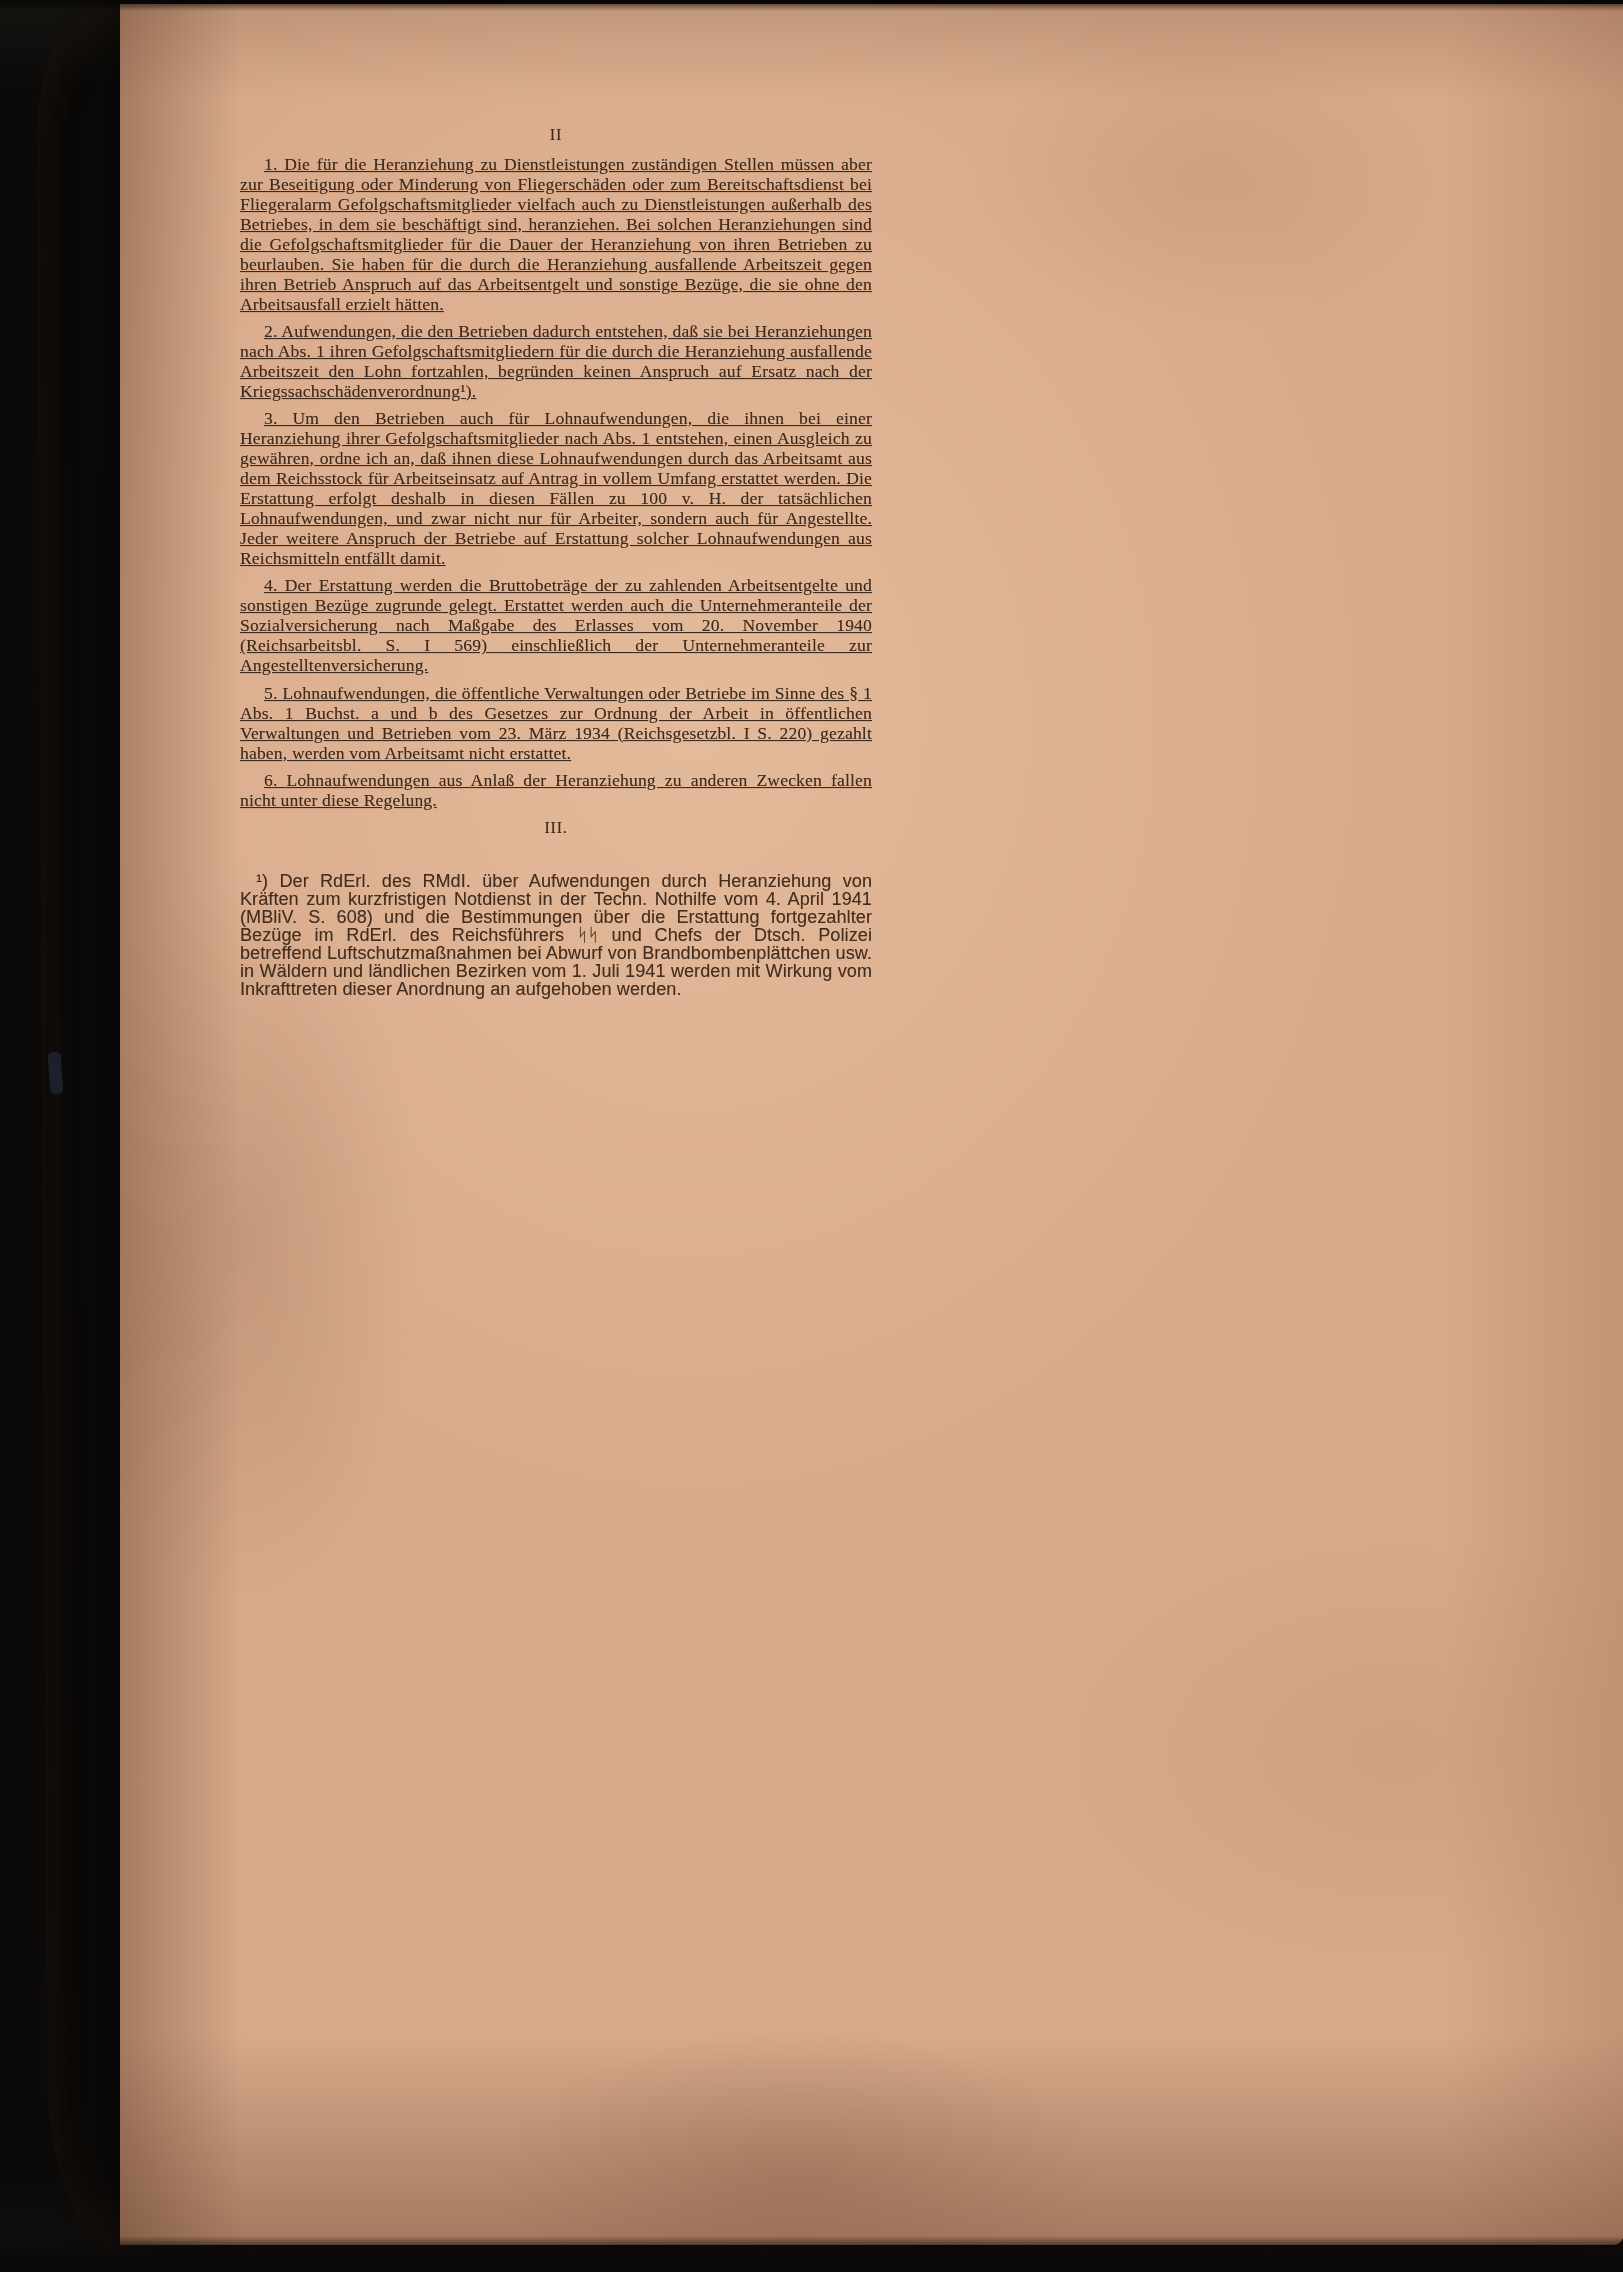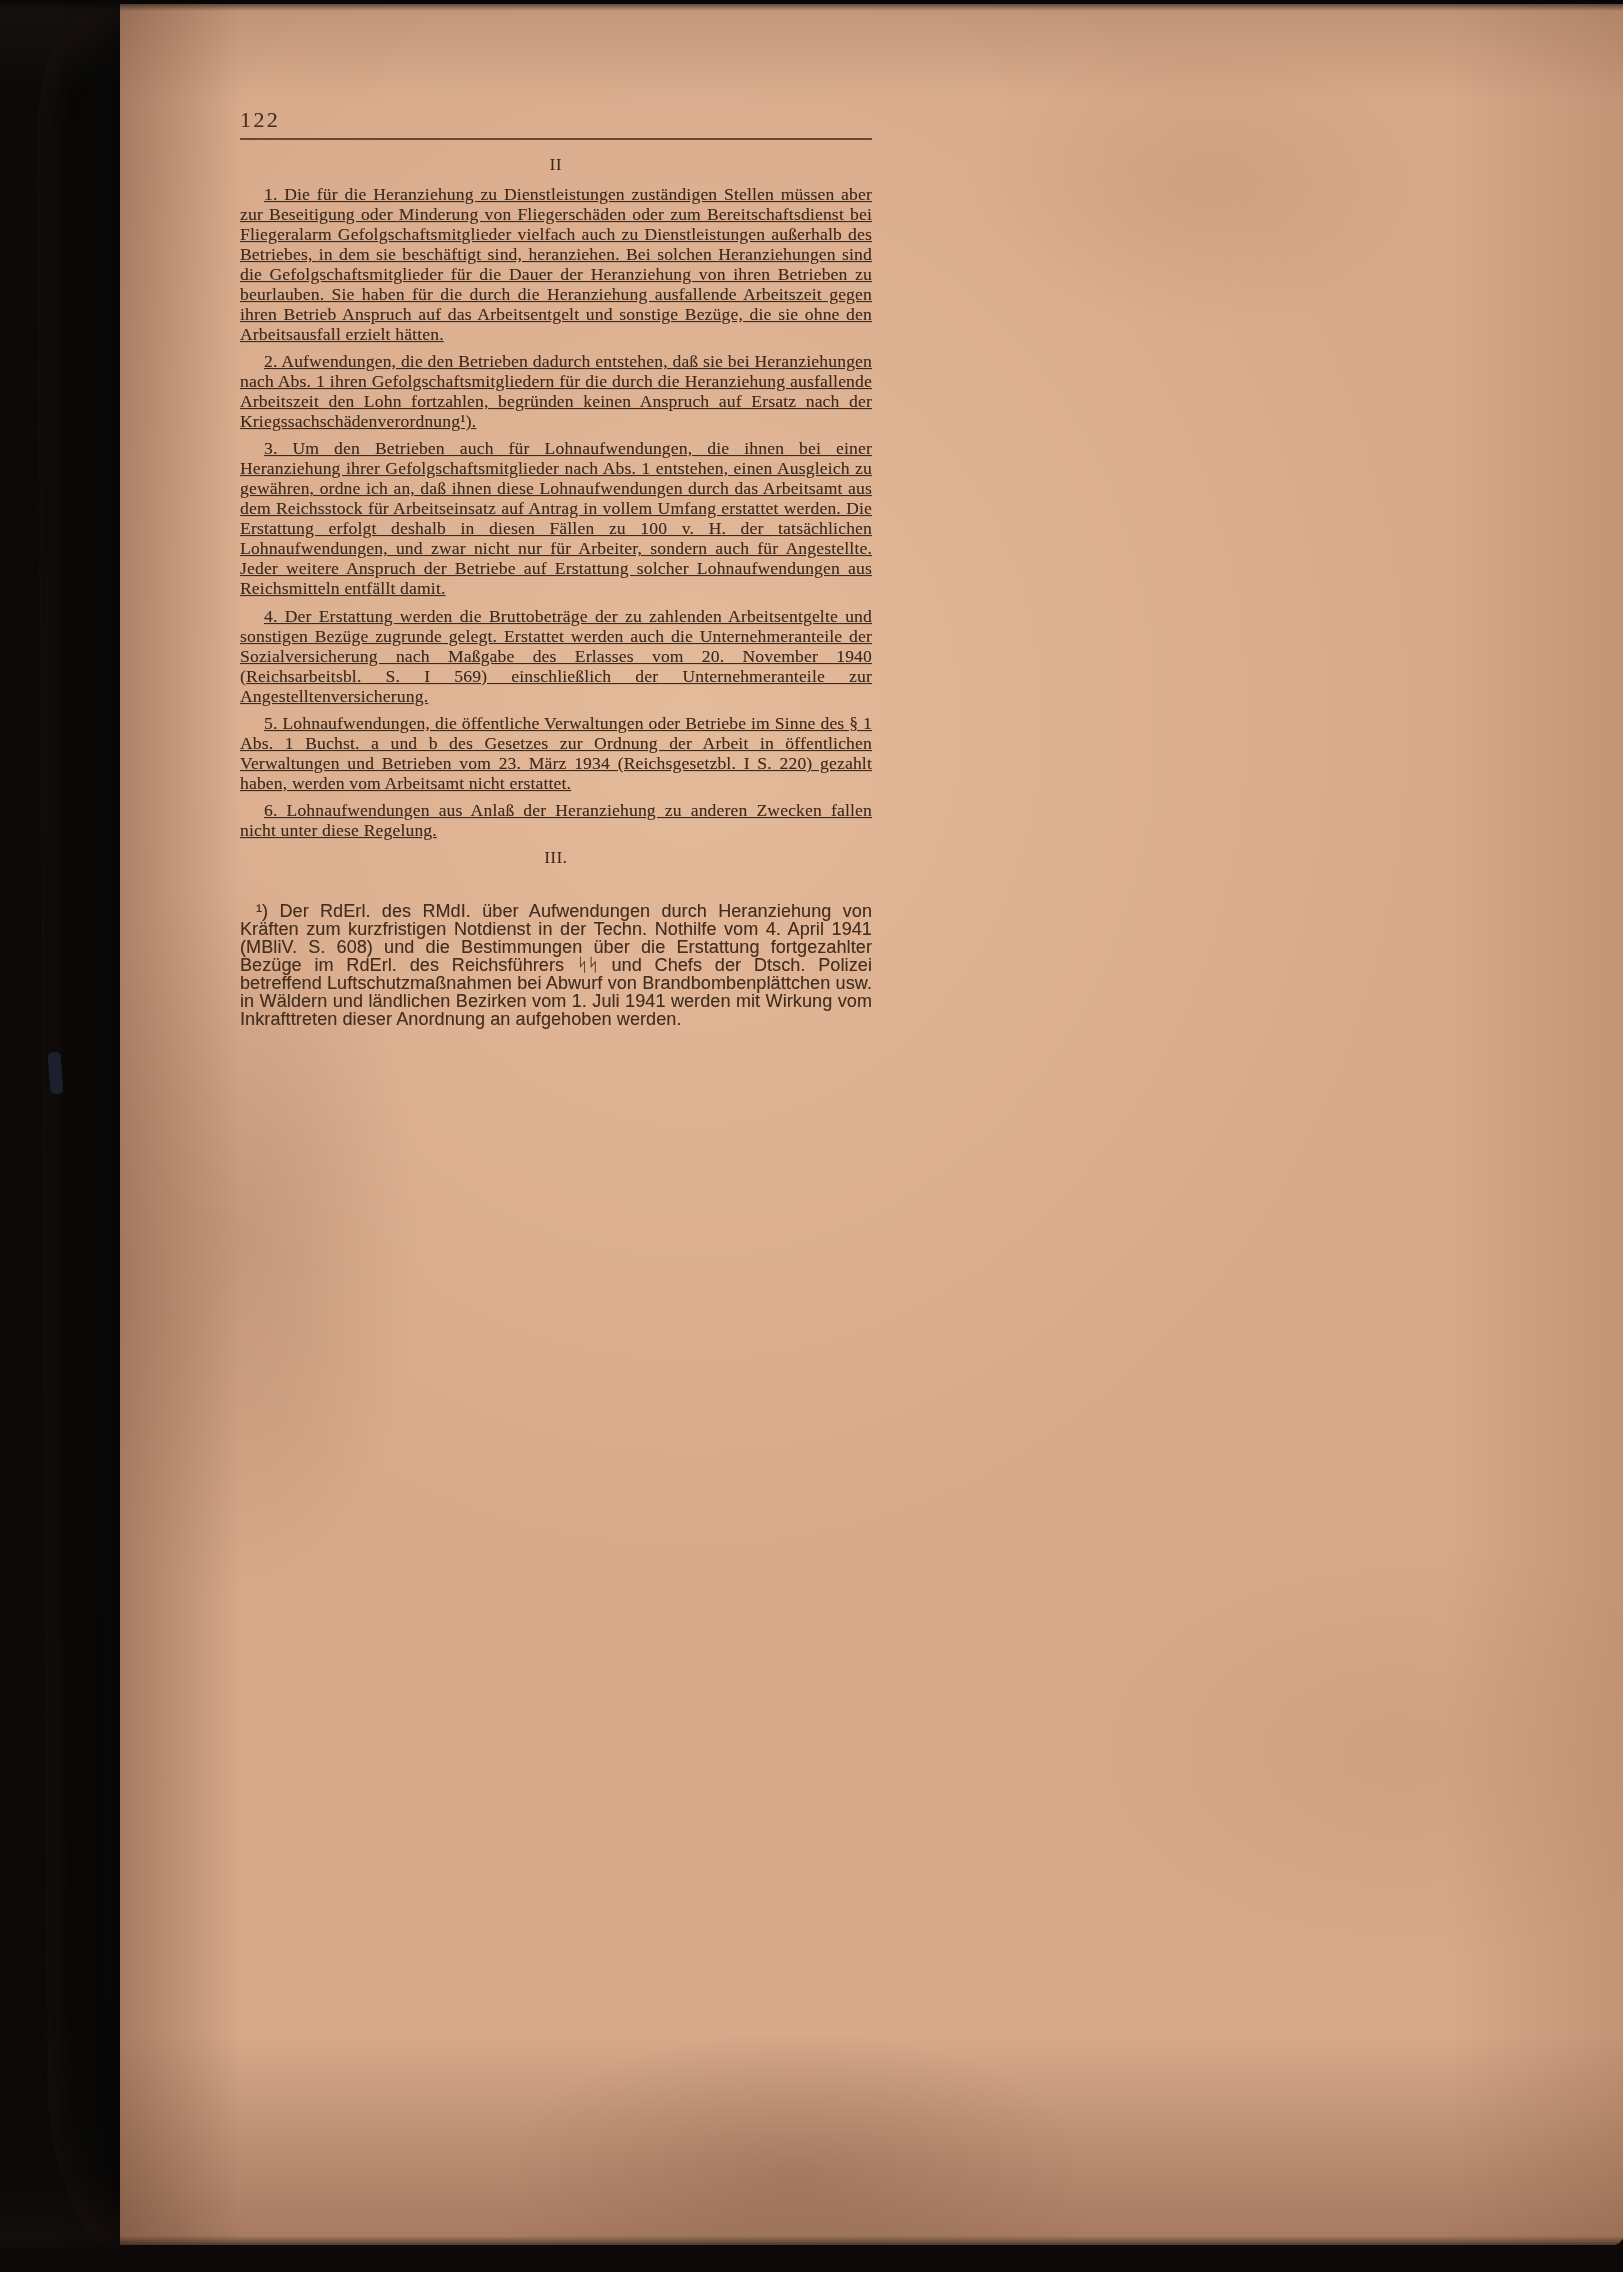--- a/index.html
+++ b/index.html
@@ -110,24 +110,20 @@
 <body>
 
 <div class="scan">
   <div class="top-shadow"></div>
   <div class="page-stack"></div>
   <div class="edge-mark"></div>
 
   <div class="page"></div>
 
   <div class="content">
-    <div>
-      <span class="page-number">122</span>
-      <div class="rule"></div>
-    </div>
 
     <h2 class="section-heading">II</h2>
 
     <p class="body">1.  Die für die Heranziehung zu Dienstleistungen zuständigen Stellen müssen aber zur Beseitigung oder Minderung von Fliegerschäden oder zum Bereitschaftsdienst bei Fliegeralarm Gefolgschaftsmitglieder vielfach auch zu Dienstleistungen außerhalb des Betriebes, in dem sie beschäftigt sind, heranziehen. Bei solchen Heranziehungen sind die Gefolgschaftsmitglieder für die Dauer der Heranziehung von ihren Betrieben zu beurlauben. Sie haben für die durch die Heranziehung ausfallende Arbeitszeit gegen ihren Betrieb Anspruch auf das Arbeitsentgelt und sonstige Bezüge, die sie ohne den Arbeitsausfall erzielt hätten.</p>
     <p class="body">2.  Aufwendungen, die den Betrieben dadurch entstehen, daß sie bei Heranziehungen nach Abs. 1 ihren Gefolgschaftsmitgliedern für die durch die Heranziehung ausfallende Arbeitszeit den Lohn fortzahlen, begründen keinen Anspruch auf Ersatz nach der Kriegssachschädenverordnung¹).</p>
     <p class="body">3.  Um den Betrieben auch für Lohnaufwendungen, die ihnen bei einer Heranziehung ihrer Gefolgschaftsmitglieder nach Abs. 1 entstehen, einen Ausgleich zu gewähren, ordne ich an, daß ihnen diese Lohnaufwendungen durch das Arbeitsamt aus dem Reichsstock für Arbeitseinsatz auf Antrag in vollem Umfang erstattet werden. Die Erstattung erfolgt deshalb in diesen Fällen zu 100 v. H. der tatsächlichen Lohnaufwendungen, und zwar nicht nur für Arbeiter, sondern auch für Angestellte. Jeder weitere Anspruch der Betriebe auf Erstattung solcher Lohnaufwendungen aus Reichsmitteln entfällt damit.</p>
     <p class="body">4.  Der Erstattung werden die Bruttobeträge der zu zahlenden Arbeitsentgelte und sonstigen Bezüge zugrunde gelegt. Erstattet werden auch die Unternehmeranteile der Sozialversicherung nach Maßgabe des Erlasses vom 20. November 1940 (Reichsarbeitsbl. S. I 569) einschließlich der Unternehmeranteile zur Angestelltenversicherung.</p>
     <p class="body">5.  Lohnaufwendungen, die öffentliche Verwaltungen oder Betriebe im Sinne des § 1 Abs. 1 Buchst. a und b des Gesetzes zur Ordnung der Arbeit in öffentlichen Verwaltungen und Betrieben vom 23. März 1934 (Reichsgesetzbl. I S. 220) gezahlt haben, werden vom Arbeitsamt nicht erstattet.</p>
     <p class="body">6.  Lohnaufwendungen aus Anlaß der Heranziehung zu anderen Zwecken fallen nicht unter diese Regelung.</p>
 

